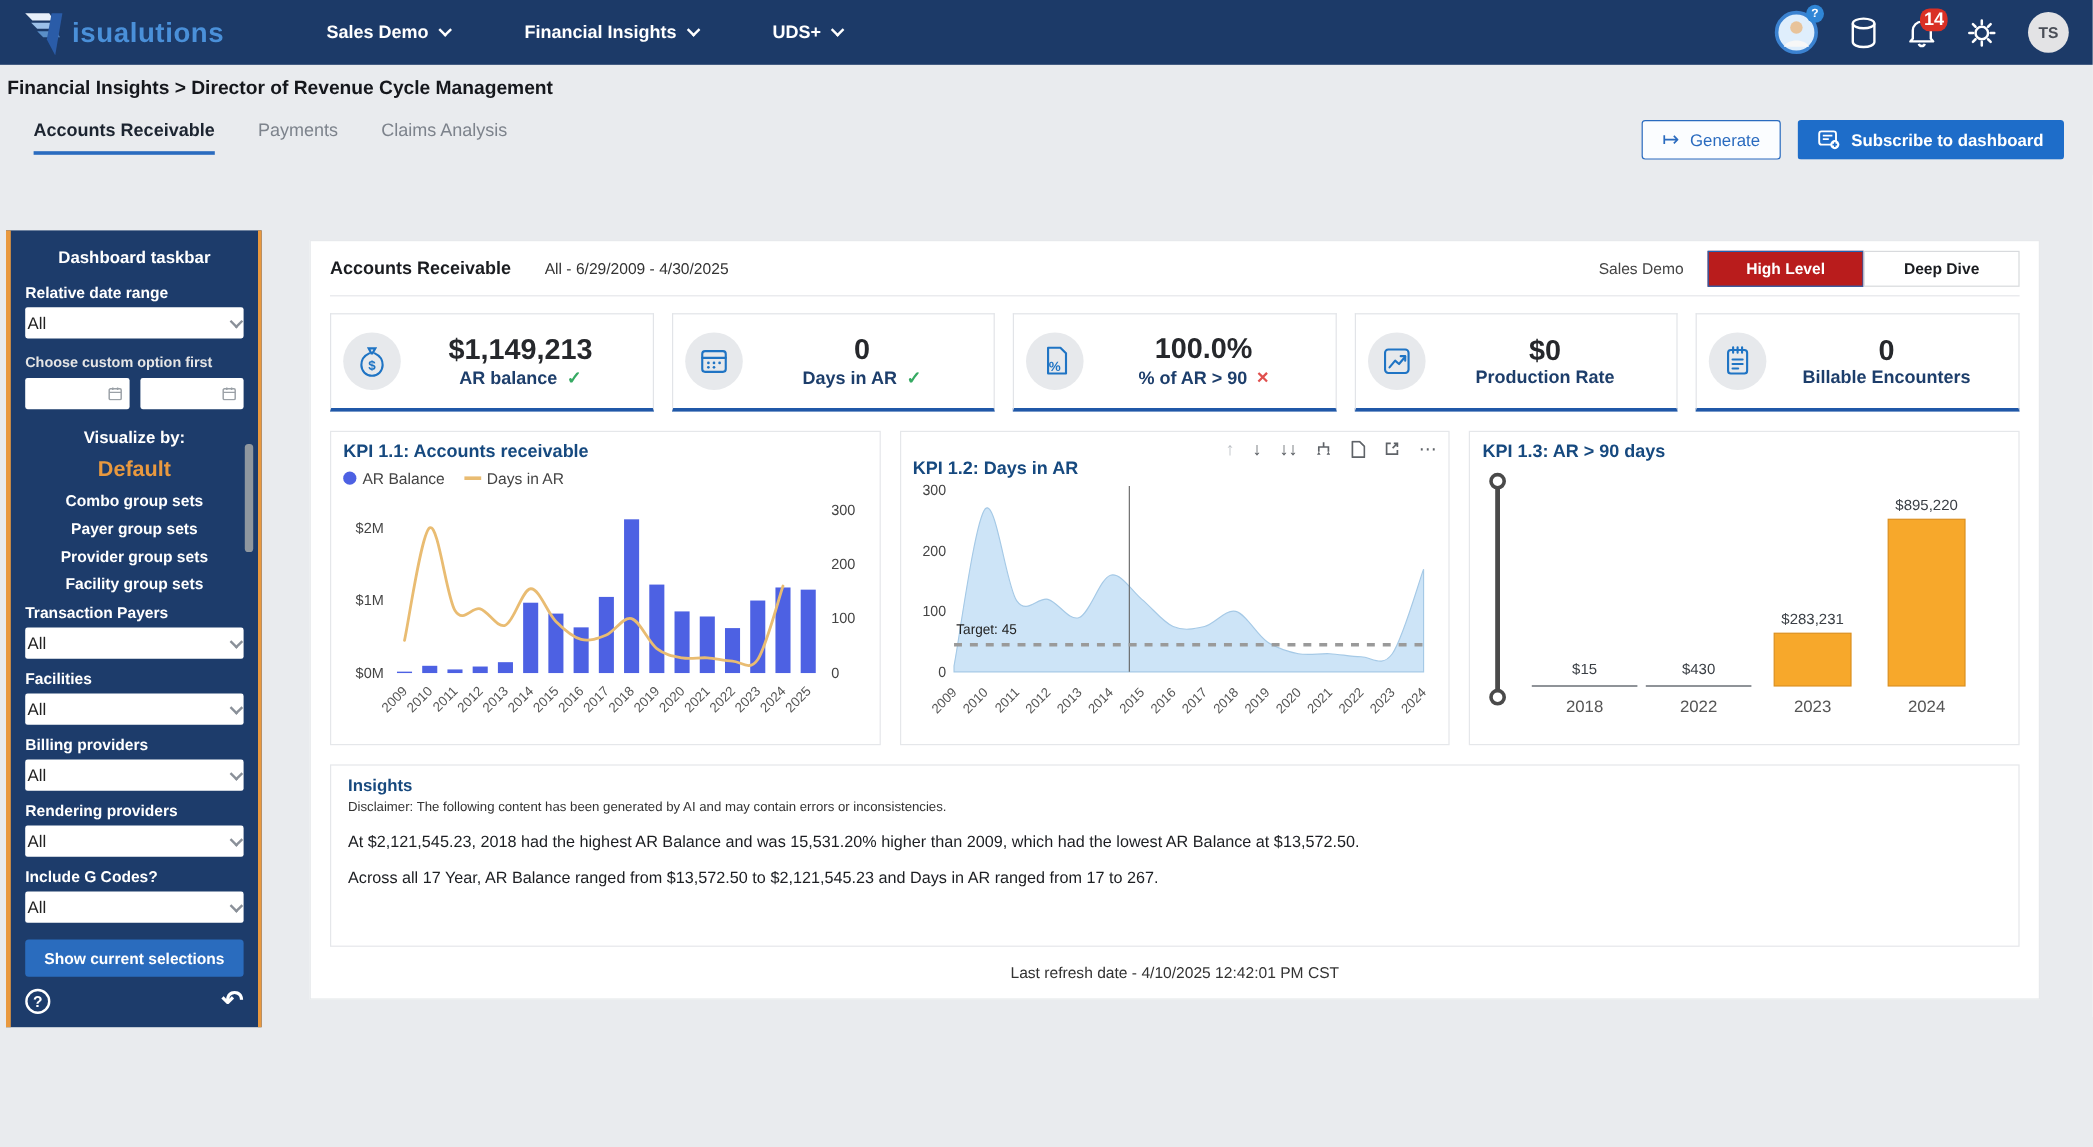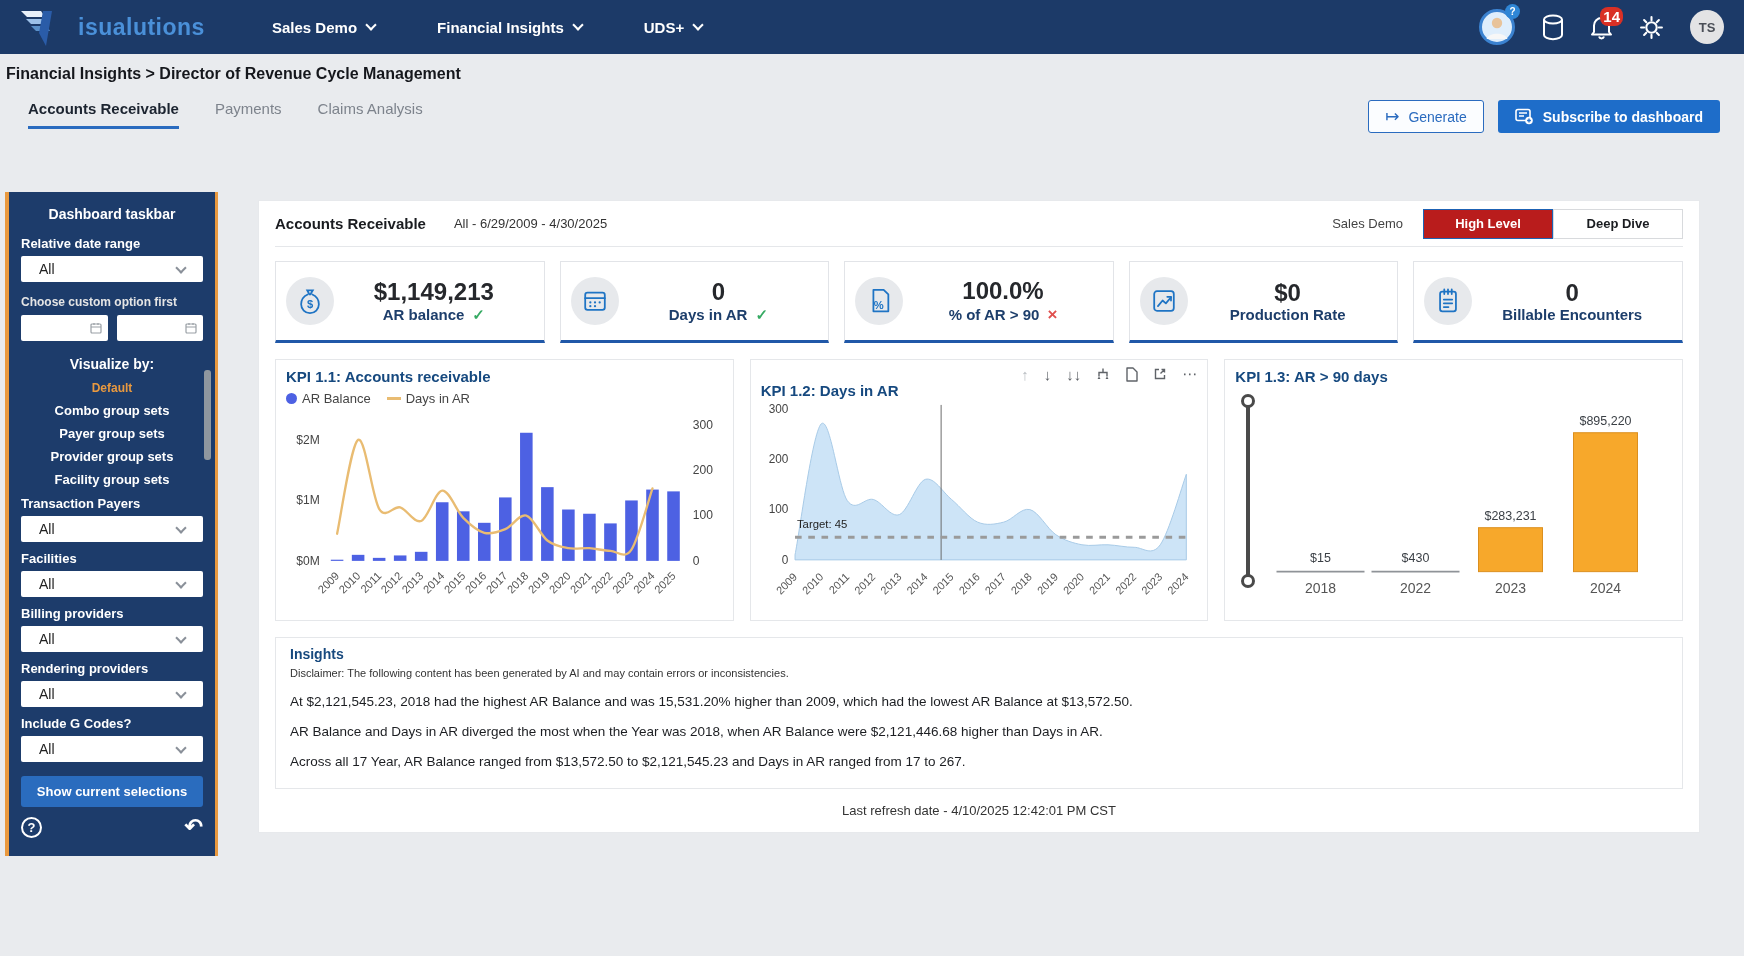--- a/index.html
+++ b/index.html
@@ -3,21 +3,21 @@
 <meta charset="utf-8">
 <style>
   * { box-sizing: border-box; }
   html,body { margin:0; padding:0; }
   body {
     width:1744px; height:956px; position:relative; overflow:hidden;
     background:#e9ebee; font-family:"Liberation Sans", sans-serif; color:#222;
   }
   
   .navbar{position:absolute;top:0;left:0;right:0;height:54px;background:#1c3a68;display:flex;align-items:center;padding:0 20px;z-index:5;}
-  .brand{display:flex;align-items:center;gap:18px;min-width:190px;cursor:pointer;}
+  .brand{display:flex;align-items:center;gap:0;min-width:190px;cursor:pointer;}
   .brand-text{color:#4a90d9;font-weight:bold;font-size:23px;letter-spacing:.5px;margin-left:-4px;}
   .nav-menu{display:flex;align-items:center;color:#fff;font-weight:bold;font-size:15px;margin-left:62px;cursor:pointer;}
   .chev{width:8px;height:8px;border-right:2px solid #fff;border-bottom:2px solid #fff;transform:rotate(45deg);margin-left:10px;margin-top:-5px;}
   .nav-right{margin-left:auto;display:flex;align-items:center;gap:26px;}
   .nav-ic{position:relative;display:flex;align-items:center;cursor:pointer;}
   .badge-red{position:absolute;top:-7px;right:-10px;background:#d93025;color:#fff;font-size:15px;font-weight:bold;border-radius:8px;padding:1px 3px;min-width:16px;text-align:center;}
   .badge-q{position:absolute;top:-4px;right:-4px;background:#2f86d6;color:#fff;width:15px;height:15px;border-radius:50%;font-size:10px;font-weight:bold;display:flex;align-items:center;justify-content:center;}
   .avatar-ts{width:34px;height:34px;border-radius:50%;background:#e3e3e5;color:#4a4e57;font-weight:bold;font-size:13px;display:flex;align-items:center;justify-content:center;cursor:pointer;}
   
   .breadbar{position:absolute;top:54px;left:0;right:0;height:40px;display:flex;align-items:center;padding:0 6px;font-weight:bold;font-size:16px;color:#15171c;background:#e9ebee;}
@@ -26,28 +26,28 @@
   .tab.active{color:#1c2430;font-weight:bold;border-bottom:3px solid #2a6bbf;}
   .tab-actions{margin-left:auto;display:flex;gap:14px;}
   .btn{height:33px;border-radius:3px;font-size:14px;display:flex;align-items:center;gap:9px;padding:0 16px;cursor:pointer;border:1px solid transparent;font-family:inherit;}
   .btn-outline{background:#fbfdff;border-color:#2a6bbf;color:#2a6bbf;}
   .btn-primary{background:#1e6dc9;color:#fff;font-weight:bold;}
   .gen-arrow{font-size:17px;line-height:1;}
   
   .sidebar{position:absolute;left:5px;top:192px;width:213px;height:664px;background:#1d3c6b;border-left:4px solid #e9993f;border-right:3px solid #e9993f;padding:10px 12px 8px;color:#fff;}
   .sb-title{text-align:center;font-weight:bold;font-size:14px;margin:4px 0 14px;}
   .sb-label{font-weight:bold;font-size:13px;margin:9px 0 5px;}
-  .sb-select{background:#fff;color:#222;height:26px;border-radius:2px;display:flex;align-items:center;justify-content:space-between;padding:0 18px;font-size:14px;cursor:pointer;}
+  .sb-select{background:#fff;color:#222;height:26px;border-radius:2px;display:flex;align-items:center;justify-content:space-between;padding:0 2px;font-size:14px;cursor:pointer;}
   .sb-select .chev{border-color:#8a9099;margin-top:-3px;}
   .sb-hint{color:#e5e5e5;font-weight:bold;font-size:12px;margin:13px 0 6px;}
   .sb-dates{display:flex;gap:9px;}
   .sb-date{flex:1;background:#fff;height:26px;border-radius:2px;display:flex;align-items:center;justify-content:flex-end;padding:0 6px;cursor:text;}
   .sb-viz-title{text-align:center;font-weight:bold;font-size:14px;margin-top:15px;}
   .sb-viz-opt{text-align:center;font-weight:bold;font-size:13px;margin-top:8px;color:#fff;cursor:pointer;}
-  .sb-viz-opt.default{color:#e9993f;font-size:12px;margin-top:9px;}
+  .sb-viz-opt.default{color:#e9993f;font-size:18px;margin-top:9px;}
   .sb-btn{margin-top:14px;width:100%;background:#2a6cbe;color:#fff;font-weight:bold;font-size:13px;border:none;padding:8px 0;border-radius:3px;cursor:pointer;font-family:inherit;}
   .sb-foot{display:flex;justify-content:space-between;align-items:center;margin-top:9px;}
   .help-circ{width:21px;height:21px;border:2px solid #fff;border-radius:50%;display:flex;align-items:center;justify-content:center;font-weight:bold;font-size:13px;color:#fff;cursor:pointer;}
   .undo{font-size:22px;color:#fff;cursor:pointer;line-height:1;font-weight:bold;}
   .sb-scroll{position:absolute;right:4px;top:178px;width:7px;height:90px;background:#8f979f;border-radius:3px;cursor:grab;}
   
   .main{position:absolute;left:258px;top:200px;width:1442px;background:#fff;border:1px solid #e7e9ec;padding:0 16px 14px;}
   .main-head{height:46px;display:flex;align-items:center;border-bottom:1px solid #e5e7ea;}
   .mh-title{font-weight:bold;font-size:15px;color:#1a1c20;}
   .mh-range{margin-left:28px;font-size:13px;color:#333;}
@@ -478,18 +478,17 @@
           <text x="344.5" y="38.55524" text-anchor="middle" font-size="12.5" fill="#3a3f45" font-family="Liberation Sans,sans-serif">$895,220</text>
           <text x="344.5" y="210" text-anchor="middle" font-size="14" fill="#555" font-family="Liberation Sans,sans-serif">2024</text>
         </svg>
     </div>
   </div>
 
   <div class="insights">
     <div class="ins-title">Insights</div>
     <div class="ins-disc">Disclaimer: The following content has been generated by AI and may contain errors or inconsistencies.</div>
     <p class="ins-p">At $2,121,545.23, 2018 had the highest AR Balance and was 15,531.20% higher than 2009, which had the lowest AR Balance at $13,572.50.</p>
-    <p class="ins-p">AR Balance and Days in AR diverged the most when the Year was 2018, when AR Balance were $2,121,446.68 higher than Days in AR.</p>
     <p class="ins-p">Across all 17 Year, AR Balance ranged from $13,572.50 to $2,121,545.23 and Days in AR ranged from 17 to 267.</p>
   </div>
 
   <div class="refresh">Last refresh date - 4/10/2025 12:42:01 PM CST</div>
 </div>
 
 </body></html>

